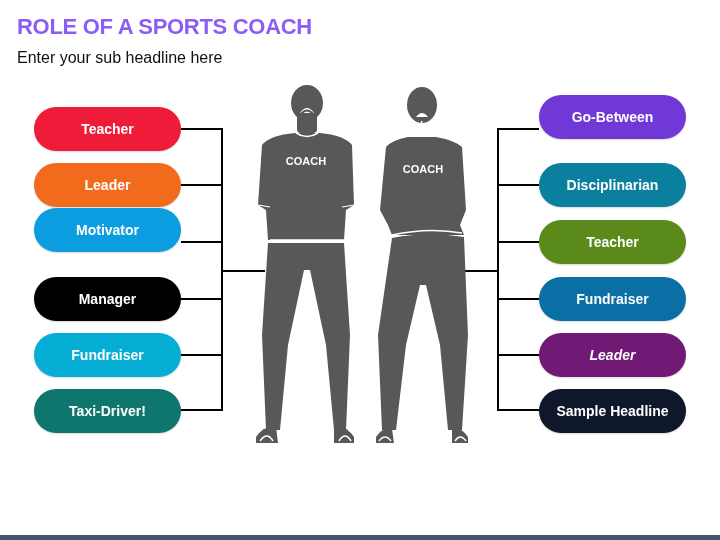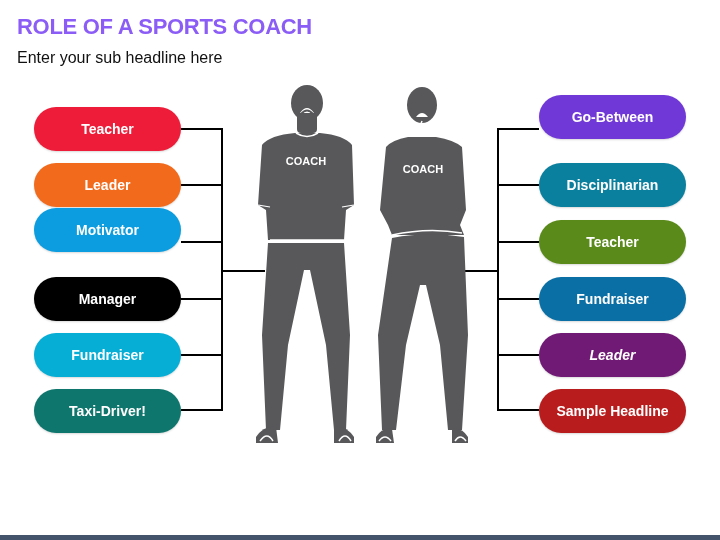--- a/index.html
+++ b/index.html
@@ -71,21 +71,21 @@
     </div>
   <div class="pill" id="r2" style="top: 220px; background: rgb(90, 138, 26);">
       <span>Teacher</span>
     </div>
   <div class="pill" id="r3" style="top: 277px; background: rgb(10, 111, 165); justify-content: center;">
       <span>Fundraiser</span>
     </div>
   <div class="pill" id="r4" style="top: 333px; background: #701a75; font-style: italic;">
       <span>Leader</span>
     </div>
-  <div class="pill" id="r5" style="top: 389px; background: #b91c1c;">
+  <div class="pill" id="r5" style="top: 389px; background: #0f172a;">
       <span>Sample Headline</span>
     </div>
 </div>
 
 <svg class="figures" width="240" height="370" viewBox="0 0 240 370">
   <g fill="#58575a">
 
     <ellipse cx="67" cy="18" rx="16" ry="18"></ellipse>
     <rect x="57" y="28" width="20" height="20" rx="4"></rect>
     <path d="M60 28 Q67 18 74 28 Z" fill="#fff"></path>

